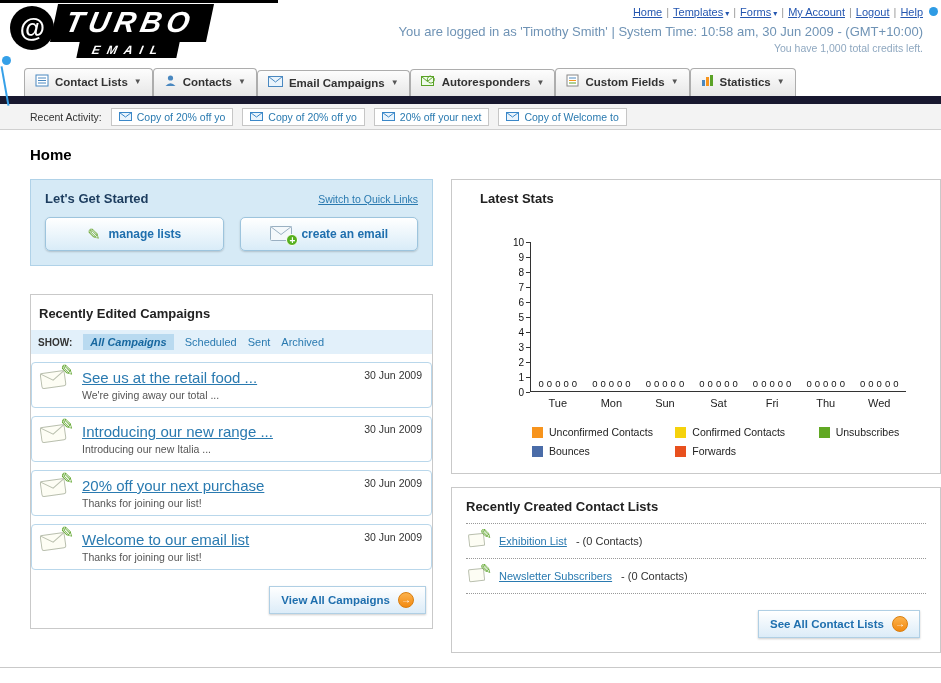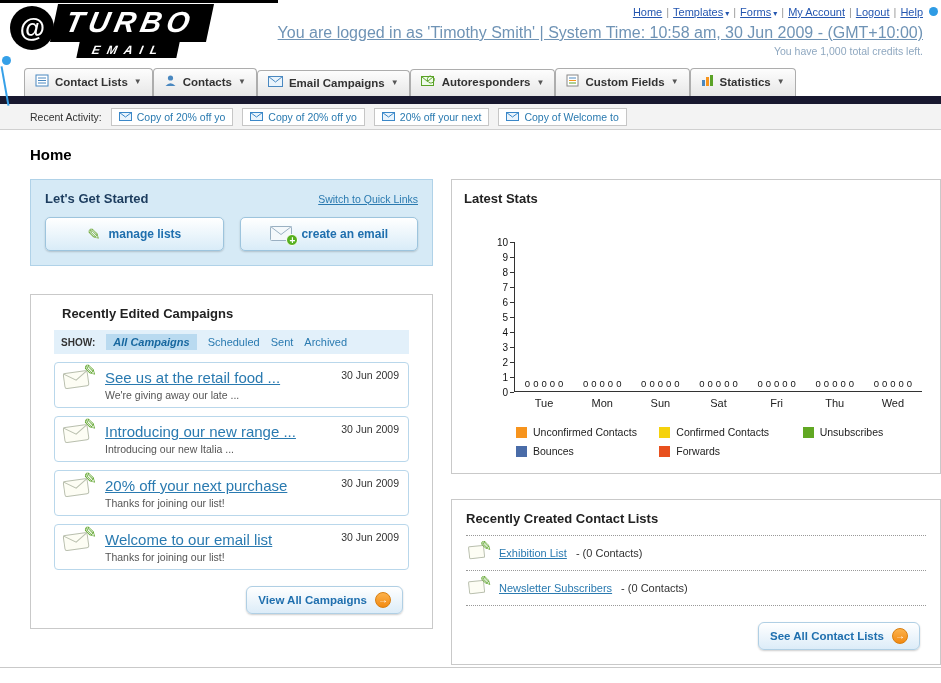--- a/index.html
+++ b/index.html
@@ -18,21 +18,21 @@
     font-size: 12px; letter-spacing: 7px; padding: 1px 14px; transform: skewX(-12deg); }
   .blue-dot-left { position: absolute; left: 2px; top: 56px; width: 9px; height: 9px; border-radius: 50%; background: #35a0e8; }
   .blue-tail { position: absolute; left: 4px; top: 66px; width: 2px; height: 40px; background: #35a0e8; transform: rotate(-10deg); }
 
   .header-right { position: absolute; right: 18px; top: 6px; text-align: right; }
   .blue-dot-right { position: absolute; right: 3px; top: 7px; width: 9px; height: 9px; border-radius: 50%; background: #2e9be4; }
   .top-links { font-size: 11px; }
   .top-links a { color: #2456b0; text-decoration: underline; cursor: pointer; }
   .top-links .sep { color: #999; margin: 0 4px; }
   .top-links .chev { font-size: 8px; color: #2456b0; margin-left: 2px; }
-  .login-info { margin-top: 6px; font-size: 16px; color: #6f93b5; text-decoration: underline; }
+  .login-info { margin-top: 6px; font-size: 13px; color: #6f93b5; }
   .credits { margin-top: 3px; font-size: 10.5px; color: #8fa8c0; }
 
   
   .tabs { display: flex; align-items: flex-end; padding: 4px 0 0 24px; height: 34px; background: #fff; }
   .tab { display: inline-flex; align-items: center; gap: 6px; background: linear-gradient(#fdfdfd, #e7e7e7);
     border: 1px solid #adadad; border-bottom: none; border-radius: 4px 4px 0 0; padding: 5px 10px 7px;
     font-size: 11.5px; font-weight: bold; color: #333; cursor: pointer; }
   .tab .chev { font-size: 8px; color: #555; }
   .dark-bar { height: 8px; background: #18182f; }
 
@@ -63,43 +63,43 @@
   .gs-btn { flex: 1; height: 34px; display: flex; align-items: center; justify-content: center; gap: 8px;
     background: linear-gradient(#ffffff, #d9ecf8); border: 1px solid #9dc4dd; border-radius: 5px;
     box-shadow: 0 1px 2px rgba(0,0,0,.18); color: #1f6fae; font-weight: bold; font-size: 12px; cursor: pointer;
     font-family: "Liberation Sans", "DejaVu Sans", sans-serif; }
   .btn-pencil { color: #6aa62e; font-size: 16px; }
   .btn-env { position: relative; width: 24px; height: 16px; }
   .btn-env .plus { position: absolute; right: -5px; bottom: -4px; width: 12px; height: 12px; border-radius: 50%;
     background: #56b01f; color: #fff; font-size: 10px; line-height: 11px; text-align: center; border: 1px solid #fff; font-weight: bold; }
 
   
-  .campaigns { padding: 11px 23px 14px; }
+  .campaigns { padding: 11px 0 14px; }
   .campaigns .panel-title { margin-left: 8px; }
   .filter-bar { background: #e2f0fa; padding: 4px 7px; margin-top: 9px; display: flex; align-items: center; gap: 11px; font-size: 11px; }
   .show-label { font-size: 10px; font-weight: bold; color: #333; }
   .filter { color: #2a7ab0; text-decoration: none; cursor: pointer; }
   .filter.active { background: #b9daf0; color: #17679f; font-weight: bold; padding: 2px 7px; font-style: italic; }
   .campaign-item { position: relative; border: 1px solid #b9d7eb; border-radius: 4px; padding: 5px 8px 6px 8px; margin: 8px 0;
     display: flex; gap: 10px; background: #fff; cursor: pointer; }
   .env-icon { position: relative; width: 32px; height: 26px; flex: none; }
   .env-icon .pencil { position: absolute; right: -2px; top: -7px; color: #5aa226; font-size: 16px; }
   .ci-text { padding-top: 1px; }
   .ci-title { color: #2a7ab0; font-size: 15px; text-decoration: underline; cursor: pointer; }
   .ci-sub { color: #555; font-size: 10.5px; margin-top: 3px; }
   .ci-date { position: absolute; right: 9px; top: 6px; color: #333; font-size: 10.5px; }
   .btn-row { display: flex; justify-content: flex-end; margin-top: 16px; padding-right: 6px; }
   .pill-btn { display: inline-flex; align-items: center; gap: 8px; padding: 5px 11px; background: linear-gradient(#ffffff, #dcecf8);
-    border: 1px solid #b0cfe4; border-radius: 6px; color: #1f6fae; font-weight: bold; font-size: 11.5px; cursor: pointer;
+    border: 1px solid #b0cfe4; border-radius: 0; color: #1f6fae; font-weight: bold; font-size: 11.5px; cursor: pointer;
     box-shadow: 0 1px 2px rgba(0,0,0,.2); font-family: "Liberation Sans", "DejaVu Sans", sans-serif; }
   .arrow-circle { width: 16px; height: 16px; border-radius: 50%; background: linear-gradient(#fcb24c, #f28a12);
     border: 1px solid #d97e0e; color: #fff; font-size: 10px; line-height: 14px; text-align: center; font-weight: bold; }
 
   
-  .stats { padding: 11px 12px 16px; margin-bottom: 25px; }
+  .stats { padding: 11px 28px 16px; margin-bottom: 13px; }
   .dropdown { margin-top: 9px; border: 1px solid #999; background: #fff; height: 18px; display: flex; align-items: center;
     justify-content: space-between; padding-left: 6px; font-size: 11px; color: #222; cursor: pointer; }
   .dd-arrow { width: 15px; height: 16px; background: linear-gradient(#f4f4f4, #d9d9d9); border-left: 1px solid #aaa;
     font-size: 7px; color: #444; display: flex; align-items: center; justify-content: center; }
   .chart { display: flex; height: 150px; margin: 36px 6px 0 24px; }
   .chart-y { width: 26px; display: flex; flex-direction: column; justify-content: space-between; align-items: flex-end; height: 150px; }
   .ytick { height: 0; display: flex; align-items: center; }
   .ytick .ylab { font-size: 10px; color: #111; margin-right: 2px; }
   .ytick .tickmark { width: 4px; height: 1px; background: #333; }
   .chart-plot { flex: 1; border-left: 1px solid #333; border-bottom: 1px solid #333; display: flex; }
@@ -279,21 +279,21 @@
           <div class="campaign-item">
             <span class="env-icon">
               <svg width="28" height="22" style="transform:rotate(-8deg)">
                   <rect x="1" y="4" width="24" height="15" rx="2" fill="#fdfdf4" stroke="#b9bfae"></rect>
                   <path d="M1 4 L13 12 L25 4" fill="none" stroke="#b9bfae"></path>
                 </svg>
               <span class="pencil">✎</span>
             </span>
             <div class="ci-text">
               <div class="ci-title">See us at the retail food ...</div>
-              <div class="ci-sub">We're giving away our late ...</div>
+              <div class="ci-sub">We're giving away our total ...</div>
             </div>
             <span class="ci-date">30 Jun 2009</span>
           </div>
 
           <div class="campaign-item">
             <span class="env-icon">
               <svg width="28" height="22" style="transform:rotate(-8deg)">
                   <rect x="1" y="4" width="24" height="15" rx="2" fill="#fdfdf4" stroke="#b9bfae"></rect>
                   <path d="M1 4 L13 12 L25 4" fill="none" stroke="#b9bfae"></path>
                 </svg>

